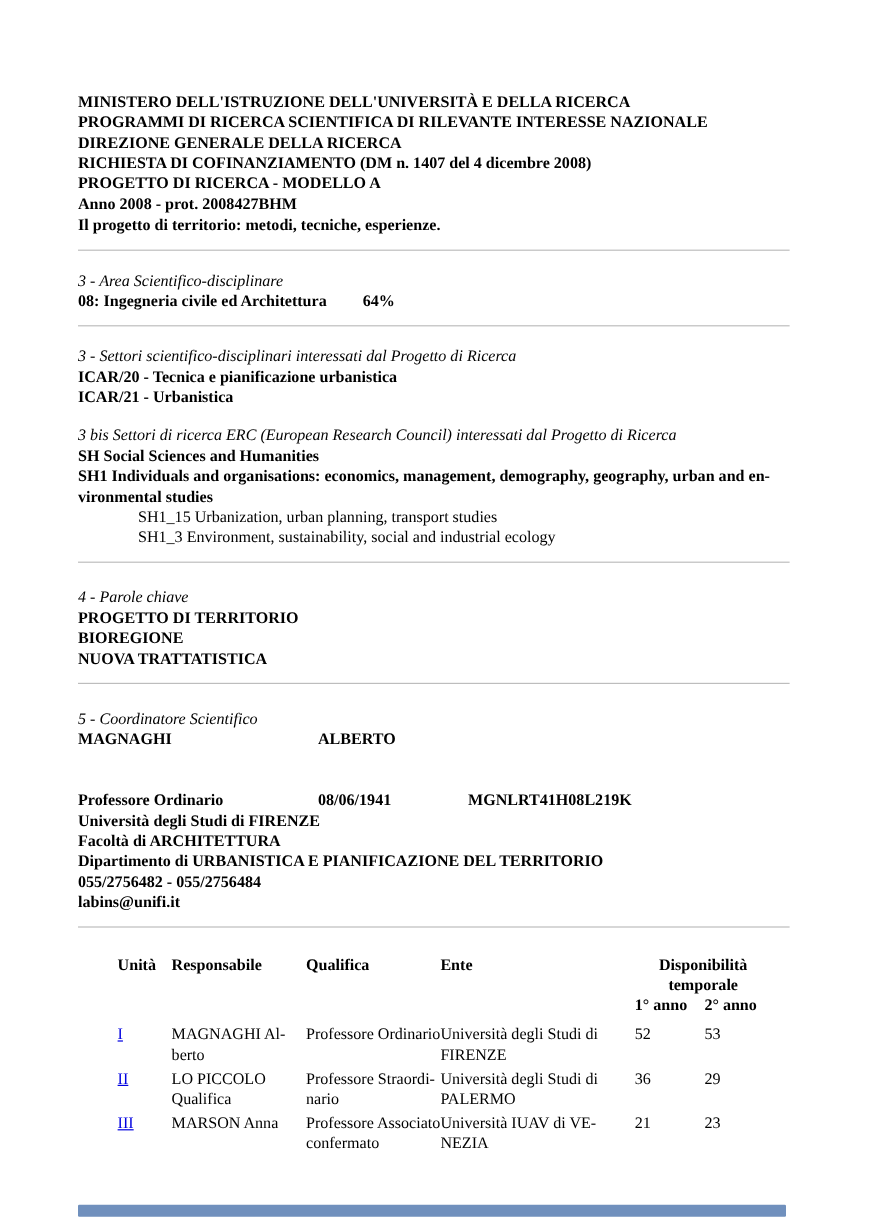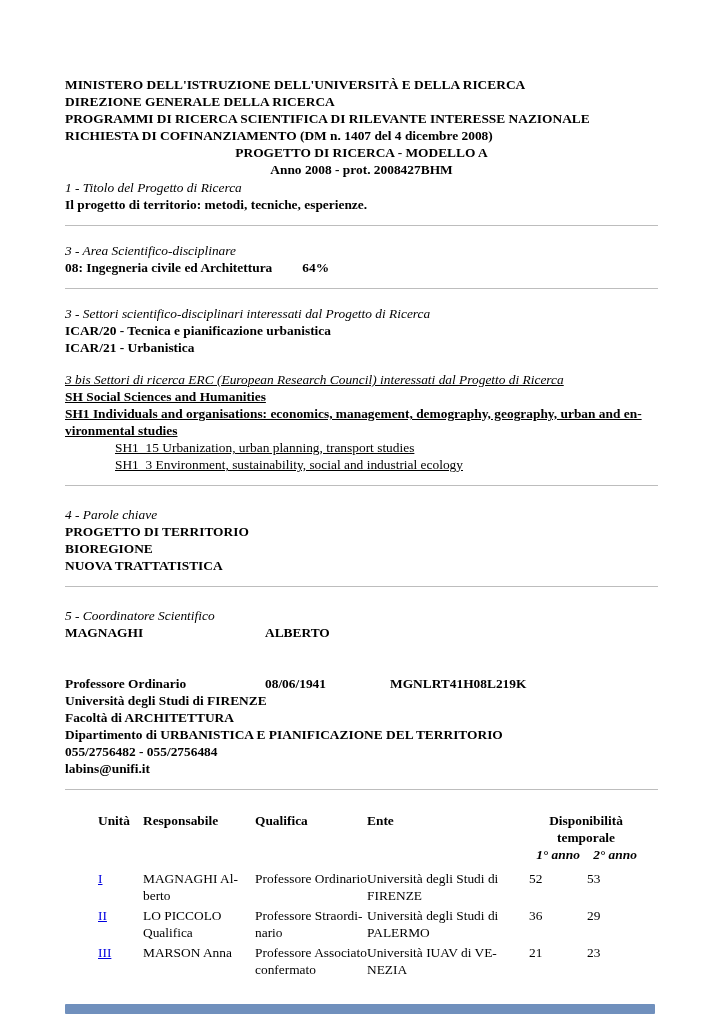--- a/index.html
+++ b/index.html
@@ -4,28 +4,28 @@
 <style>
   html,body{margin:0;padding:0;}
   body{
     width:724px;height:1024px;position:relative;background:#ffffff;overflow:hidden;
     font-family:"Liberation Serif","DejaVu Serif",serif;
     font-size:13.4px;line-height:17px;color:#000;
     box-sizing:border-box;padding:76px 66px 0 65px;
   }
   .b{font-weight:bold;}
   .i{font-style:italic;}
-  .ctr{text-align:center;}
+  .ctr{}
   .pre{white-space:pre-line;}
   hr.divider{border:none;border-top:1px solid #bdbdbd;height:0;margin:12px 0 16px 0;}
   hr.divider.tall{margin:12px 0 20px 0;}
 
   .doc-header{}
   .sec1{margin-top:1px;}
-  .sec3bis{margin-top:15px;text-decoration:underline;}
+  .sec3bis{margin-top:15px;}
   .erc-sub{margin-left:50px;}
   .kw-gap{margin-top:16px;}
 
   
   .pct{margin-left:30px;}
 
   
   .c200{display:inline-block;width:200px;}
   .c125{display:inline-block;width:125px;margin-top:34px;}
 
@@ -37,46 +37,45 @@
   col.c-resp{width:112px;}
   col.c-qual{width:112px;}
   col.c-ente{width:162px;}
   col.c-y1{width:58px;}
   col.c-y2{width:56px;}
   th.h-unit{text-align:center;}
   th.h-qual{text-align:center;}
   th.h-ente{text-align:center;}
   th.h-disp{text-align:center;}
   th.h-disp .wrapbox{width:96px;margin:0 auto;text-align:center;}
-  tr.years th{text-align:center;padding:0 0 7px 0;font-style:italic;}
+  tr.years th{padding:0 0 7px 0;}
   table.units td{padding-bottom:3px;}
   td.cell-unit{text-align:center;}
   td.num{text-align:right;padding-right:13px;}
   .unitlink{color:#0000e0;text-decoration:underline;cursor:pointer;}
 
   
   .bottom-bar{
     position:absolute;left:65px;top:1004px;width:590px;height:10px;
     background:#7090bd;border-radius:1px;
   }
 </style>
 </head>
 <body>
 
 <header class="doc-header">
   <div class="b">MINISTERO DELL'ISTRUZIONE DELL'UNIVERSITÀ E DELLA RICERCA</div>
+  <div class="b">PROGRAMMI DI RICERCA SCIENTIFICA DI RILEVANTE INTERESSE NAZIONALE</div>
   <div class="b">DIREZIONE GENERALE DELLA RICERCA</div>
-  <div class="b">PROGRAMMI DI RICERCA SCIENTIFICA DI RILEVANTE INTERESSE NAZIONALE</div>
   <div class="b">RICHIESTA DI COFINANZIAMENTO (DM n. 1407 del 4 dicembre 2008)</div>
   <div class="b ctr">PROGETTO DI RICERCA - MODELLO A</div>
   <div class="b ctr">Anno 2008 - prot. 2008427BHM</div>
 </header>
 
 <section class="sec1">
-  <div class="i">1 - Titolo del Progetto di Ricerca</div>
   <div class="b">Il progetto di territorio: metodi, tecniche, esperienze.</div>
 </section>
 <hr class="divider">
 
 <section>
   <div class="i">3 - Area Scientifico-disciplinare</div>
   <div class="b"><span>08: Ingegneria civile ed Architettura</span><span class="pct">64%</span></div>
 </section>
 <hr class="divider">
 

